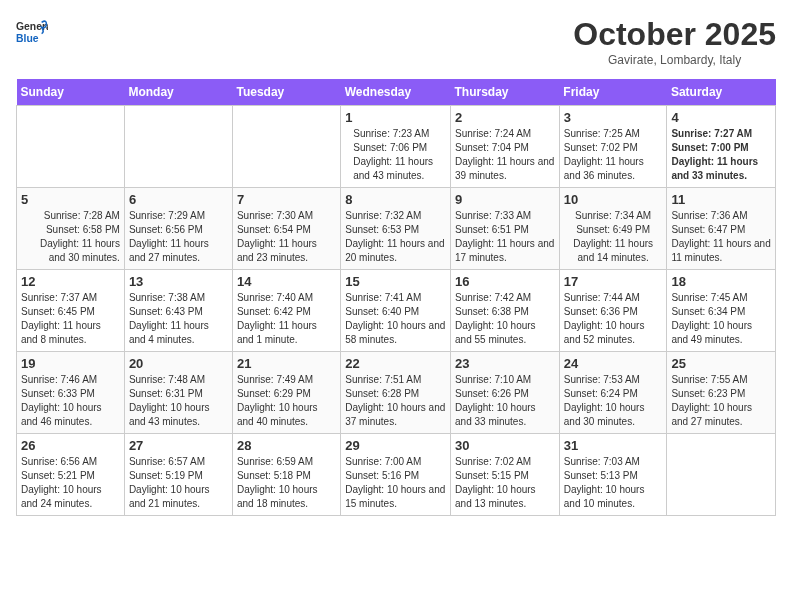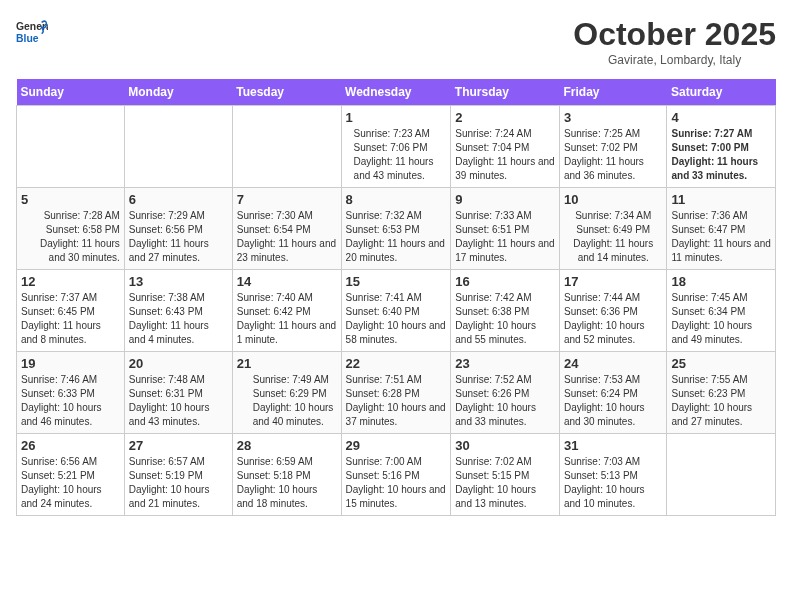--- a/index.html
+++ b/index.html
@@ -231,33 +231,33 @@
 Daylight: 10 hours and 46 minutes.</div>
         </td>
         <td>
           <span class="day-num">20</span>
           <div class="day-info" style="white-space: pre-line;">Sunrise: 7:48 AM
 Sunset: 6:31 PM
 Daylight: 10 hours and 43 minutes.</div>
         </td>
         <td>
           <span class="day-num">21</span>
-          <div class="day-info" style="white-space: pre-line; margin-left: 16px;">Sunrise: 7:49 AM
+          <div class="day-info" style="white-space: pre-line;">Sunrise: 7:49 AM
 Sunset: 6:29 PM
 Daylight: 10 hours and 40 minutes.</div>
         </td>
         <td>
           <span class="day-num">22</span>
           <div class="day-info" style="white-space: pre-line;">Sunrise: 7:51 AM
 Sunset: 6:28 PM
 Daylight: 10 hours and 37 minutes.</div>
         </td>
         <td>
           <span class="day-num">23</span>
-          <div class="day-info" style="white-space: pre-line;">Sunrise: 7:52 AM
+          <div class="day-info" style="white-space: pre-line;">Sunrise: 7:10 AM
 Sunset: 6:26 PM
 Daylight: 10 hours and 33 minutes.</div>
         </td>
         <td>
           <span class="day-num">24</span>
           <div class="day-info" style="white-space: pre-line;">Sunrise: 7:53 AM
 Sunset: 6:24 PM
 Daylight: 10 hours and 30 minutes.</div>
         </td>
         <td>

